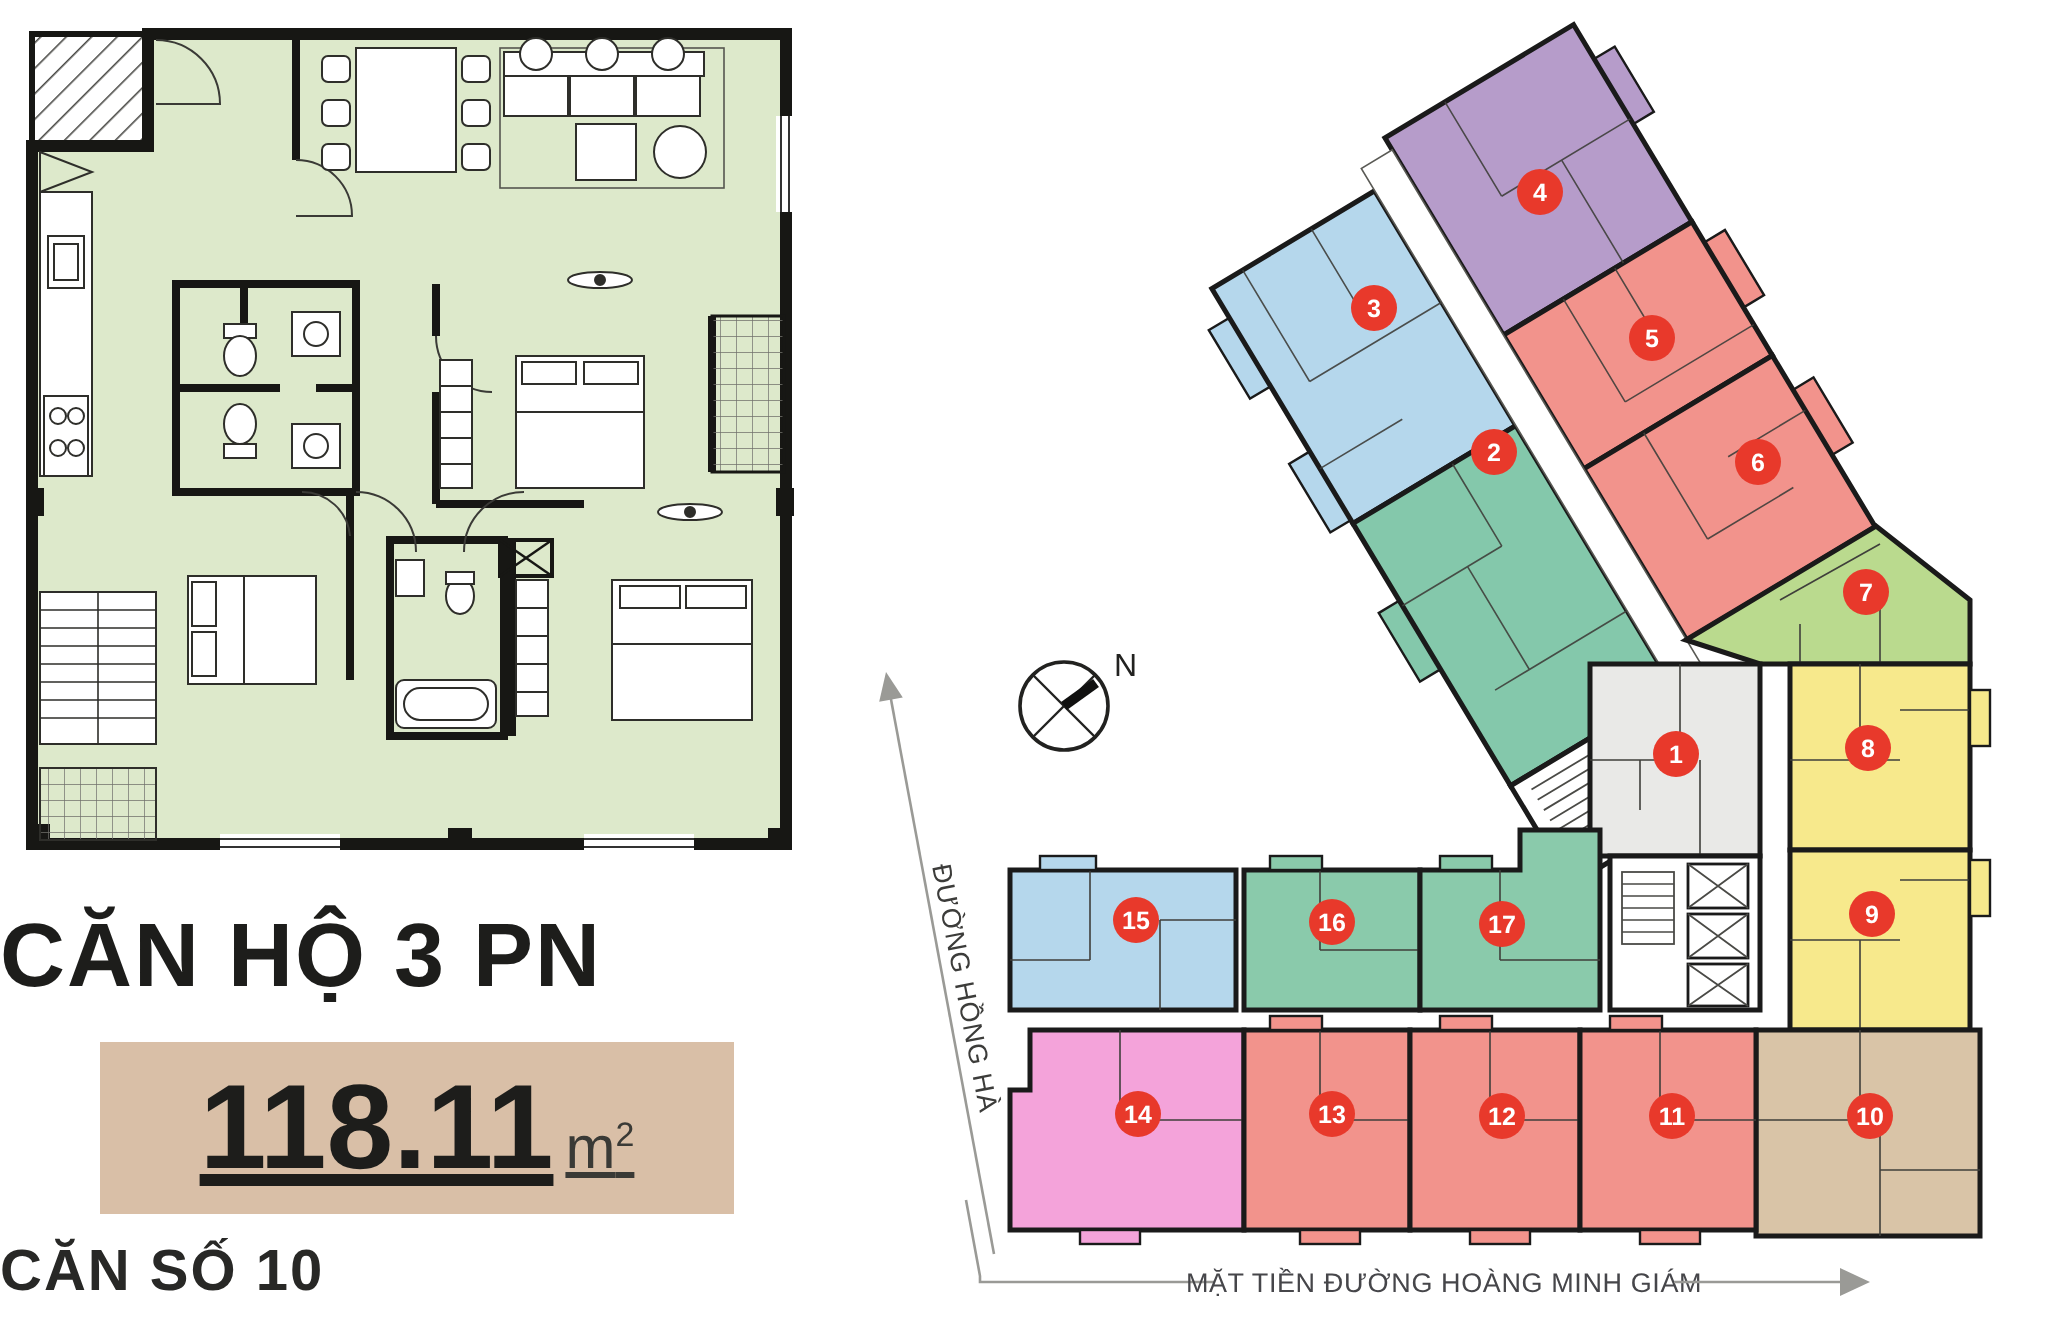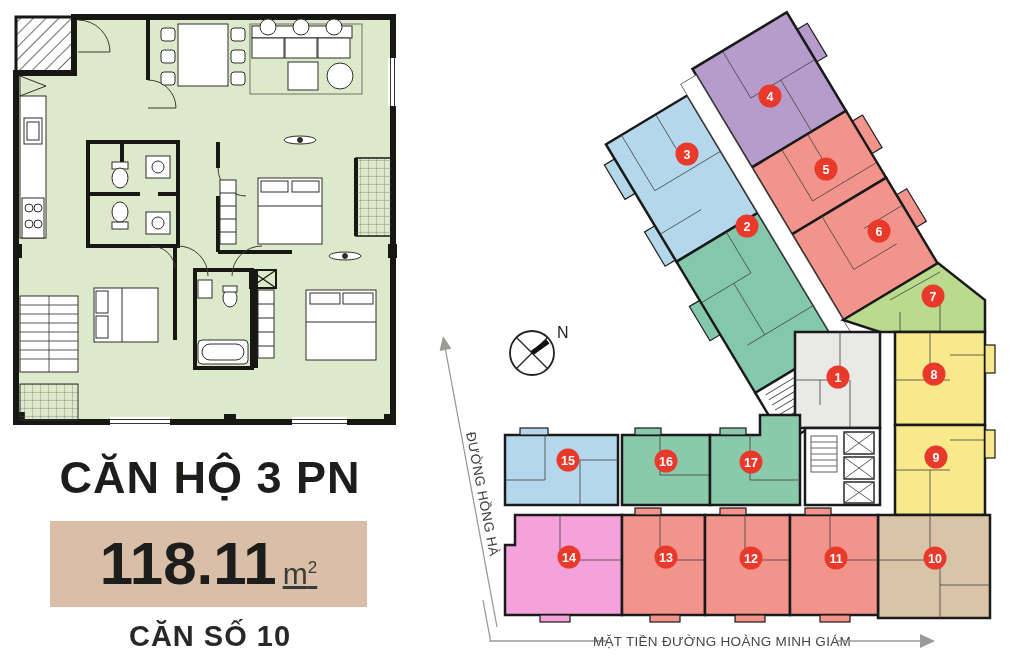--- a/index.html
+++ b/index.html
@@ -1,26 +1,26 @@
 <!DOCTYPE html>
 <html><head>
 <meta charset="utf-8">
 <style>
   html,body{margin:0;padding:0;background:#fff;}
   .stage{position:relative;width:1024px;height:671px;background:#ffffff;overflow:hidden;
          font-family:"Liberation Sans","DejaVu Sans",sans-serif;}
   .abs{position:absolute;}
-  .lp-title{left:0;top:452px;width:420px;text-align:center;font-size:45px;font-weight:700;
+  .lp-title{left:0;top:452px;width:420px;text-align:left;font-size:45px;font-weight:700;
             letter-spacing:1px;color:#1d1d1b;}
   .area-box{left:50px;top:521px;width:317px;height:86px;display:flex;align-items:baseline;
             justify-content:center;gap:6px;}
-  .area-num{font-size:60px;font-weight:700;color:#1d1d1b;line-height:86px;}
+  .area-num{font-size:60px;font-weight:700;color:#1d1d1b;line-height:86px;text-decoration:underline;}
   .area-unit{font-size:30px;font-weight:400;color:#3a3a36;text-decoration:underline;}
   .area-sup{font-size:17px;font-weight:400;color:#3a3a36;vertical-align:super;}
-  .lp-sub{left:0;top:620px;width:420px;text-align:center;font-size:29px;font-weight:600;
+  .lp-sub{left:0;top:620px;width:420px;text-align:left;font-size:29px;font-weight:600;
           color:#282826;letter-spacing:1px;}
   svg text{font-family:"Liberation Sans","DejaVu Sans",sans-serif;}
 </style>
 </head>
 <body>
 
 <div class="stage">
 
   <svg class="abs" style="left:0;top:0" width="420" height="440" viewBox="0 0 420 440">
     <defs>

